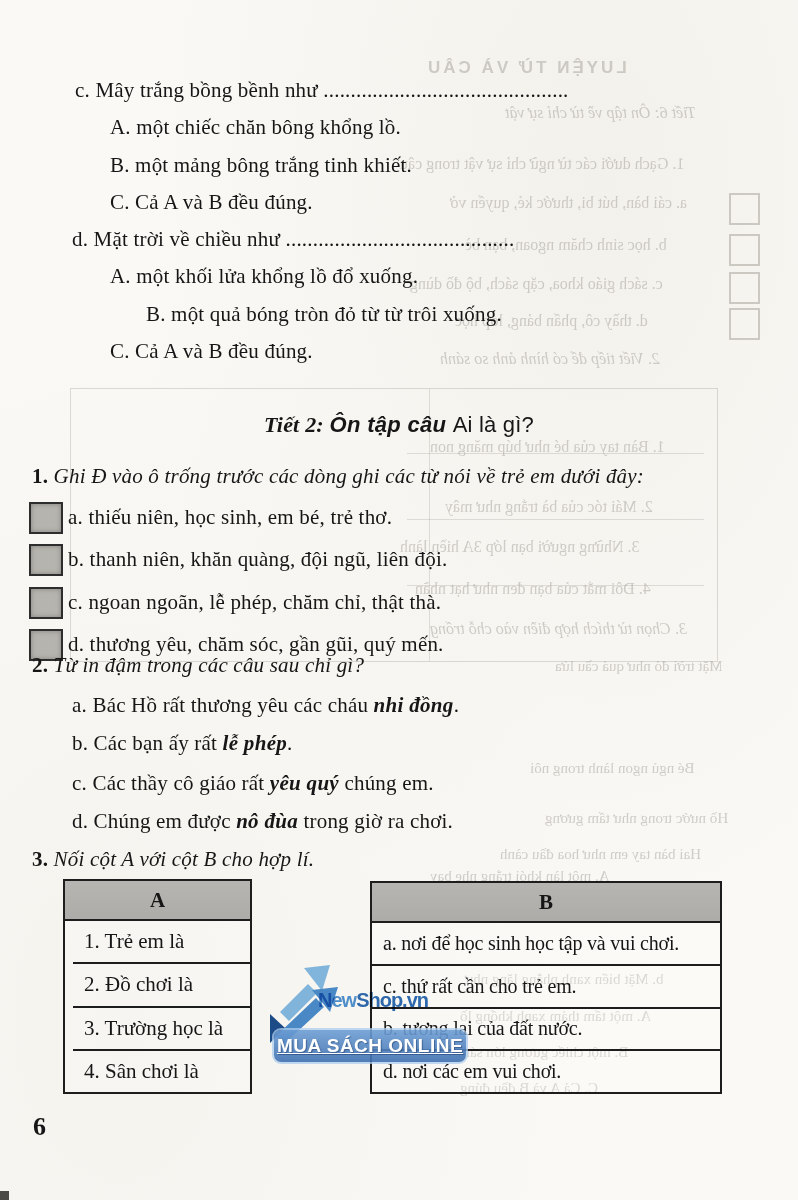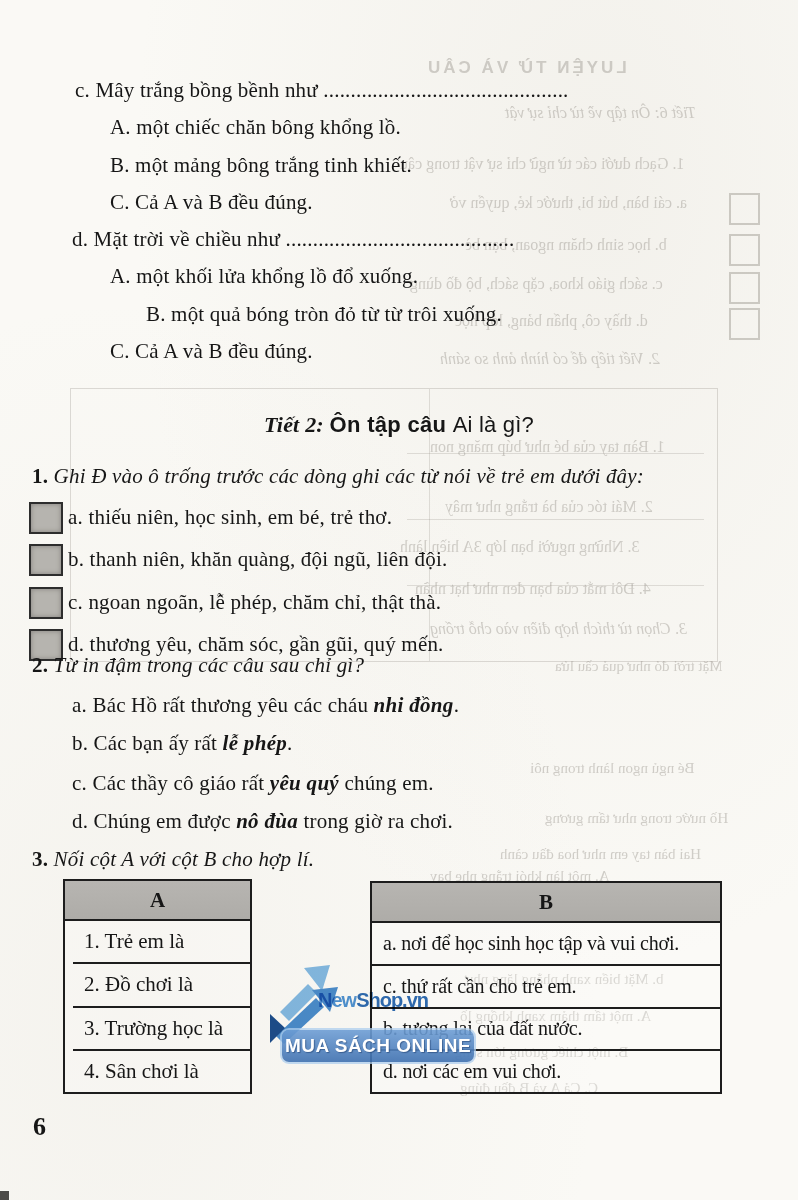--- a/index.html
+++ b/index.html
@@ -9,21 +9,21 @@
       radial-gradient(ellipse at 75% 15%, rgba(214,209,198,0.20), transparent 55%),
       radial-gradient(ellipse at 15% 85%, rgba(216,211,201,0.16), transparent 50%),
       #faf9f5;
     font-family:"Liberation Serif", serif;color:#161616;
   }
   .line{position:absolute;font-size:21px;white-space:nowrap;letter-spacing:0.2px;}
   .heading .num{font-weight:bold;}
   .heading .txt{font-style:italic;}
   .title{top:412px;left:50%;transform:translateX(-50%);font-size:22px;}
   .title .t-pre{font-weight:bold;font-style:italic;}
-  .title .t-main{font-family:"Liberation Sans",sans-serif;font-weight:bold;letter-spacing:0.3px;}
+  .title .t-main{font-family:"Liberation Sans",sans-serif;font-weight:bold;letter-spacing:0.3px;font-style:italic;}
   .title .t-suf{font-family:"Liberation Sans",sans-serif;}
   .cb{position:absolute;left:29px;width:30px;height:28px;background:#b6b4af;
       border:2px solid #2d2d2d;box-shadow:inset 0 0 5px rgba(92,90,85,0.55);}
   .bi{font-weight:bold;font-style:italic;letter-spacing:0.3px;}
   
   .tbl{position:absolute;border:2px solid #1d1d1d;display:flex;flex-direction:column;background:rgba(255,255,255,0.22);}
   .tbl .hd{height:38px;background:linear-gradient(180deg,#b7b5b1,#aeaca8);border-bottom:2px solid #1d1d1d;
            display:flex;align-items:center;justify-content:center;font-weight:bold;font-size:21px;}
   .tbl .row{flex:1;display:flex;align-items:center;padding-left:11px;border-bottom:2px solid #1d1d1d;white-space:nowrap;}
   .tbl .row:last-child{border-bottom:none;}
@@ -40,26 +40,26 @@
   .ghost-vline{position:absolute;left:358px;top:0;width:1px;height:100%;background:rgba(140,134,126,0.24);}
   .ghost-hline{position:absolute;left:52%;width:46%;height:1px;background:rgba(140,134,126,0.24);}
   
   .wm{position:absolute;left:270px;top:962px;width:230px;height:106px;}
   .wm-logo{position:absolute;left:0;top:2px;mix-blend-mode:multiply;}
   .wm-brand{position:absolute;left:48px;top:27px;font-family:"Liberation Sans",sans-serif;font-weight:bold;
             font-size:20px;letter-spacing:-1px;mix-blend-mode:multiply;white-space:nowrap;
             text-shadow:0 0 3px rgba(255,255,255,0.95),0 0 2px rgba(255,255,255,0.9);}
   .wm-brand .b1{color:#4f93d6;}
   .wm-brand .b2{color:#2f6cb4;}
-  .wm-banner{position:absolute;left:12px;top:68px;width:192px;height:32px;border-radius:7px;
+  .wm-banner{position:absolute;left:4px;top:68px;width:192px;height:32px;border-radius:7px;
              background:linear-gradient(180deg,rgba(110,158,213,0.90),rgba(62,112,176,0.90));
              box-shadow:0 0 0 2px rgba(173,205,238,0.75);
              display:flex;align-items:center;justify-content:center;
              font-family:"Liberation Sans",sans-serif;font-weight:bold;font-size:19px;color:#fff;
-             letter-spacing:0.5px;text-shadow:1px 1px 1px rgba(28,58,106,0.55);}
+             letter-spacing:0.5px;text-shadow:1px 1px 1px rgba(28,58,106,0.55);text-decoration:underline;}
   .pageno{position:absolute;left:33px;top:1112px;font-size:26px;font-weight:bold;}
   .corner{position:absolute;left:0;top:1191px;width:9px;height:9px;background:#4c4a47;}
 </style>
 </head>
 <body>
 
 <div class="page">
 
   <div>
     <div class="ghost-table">

